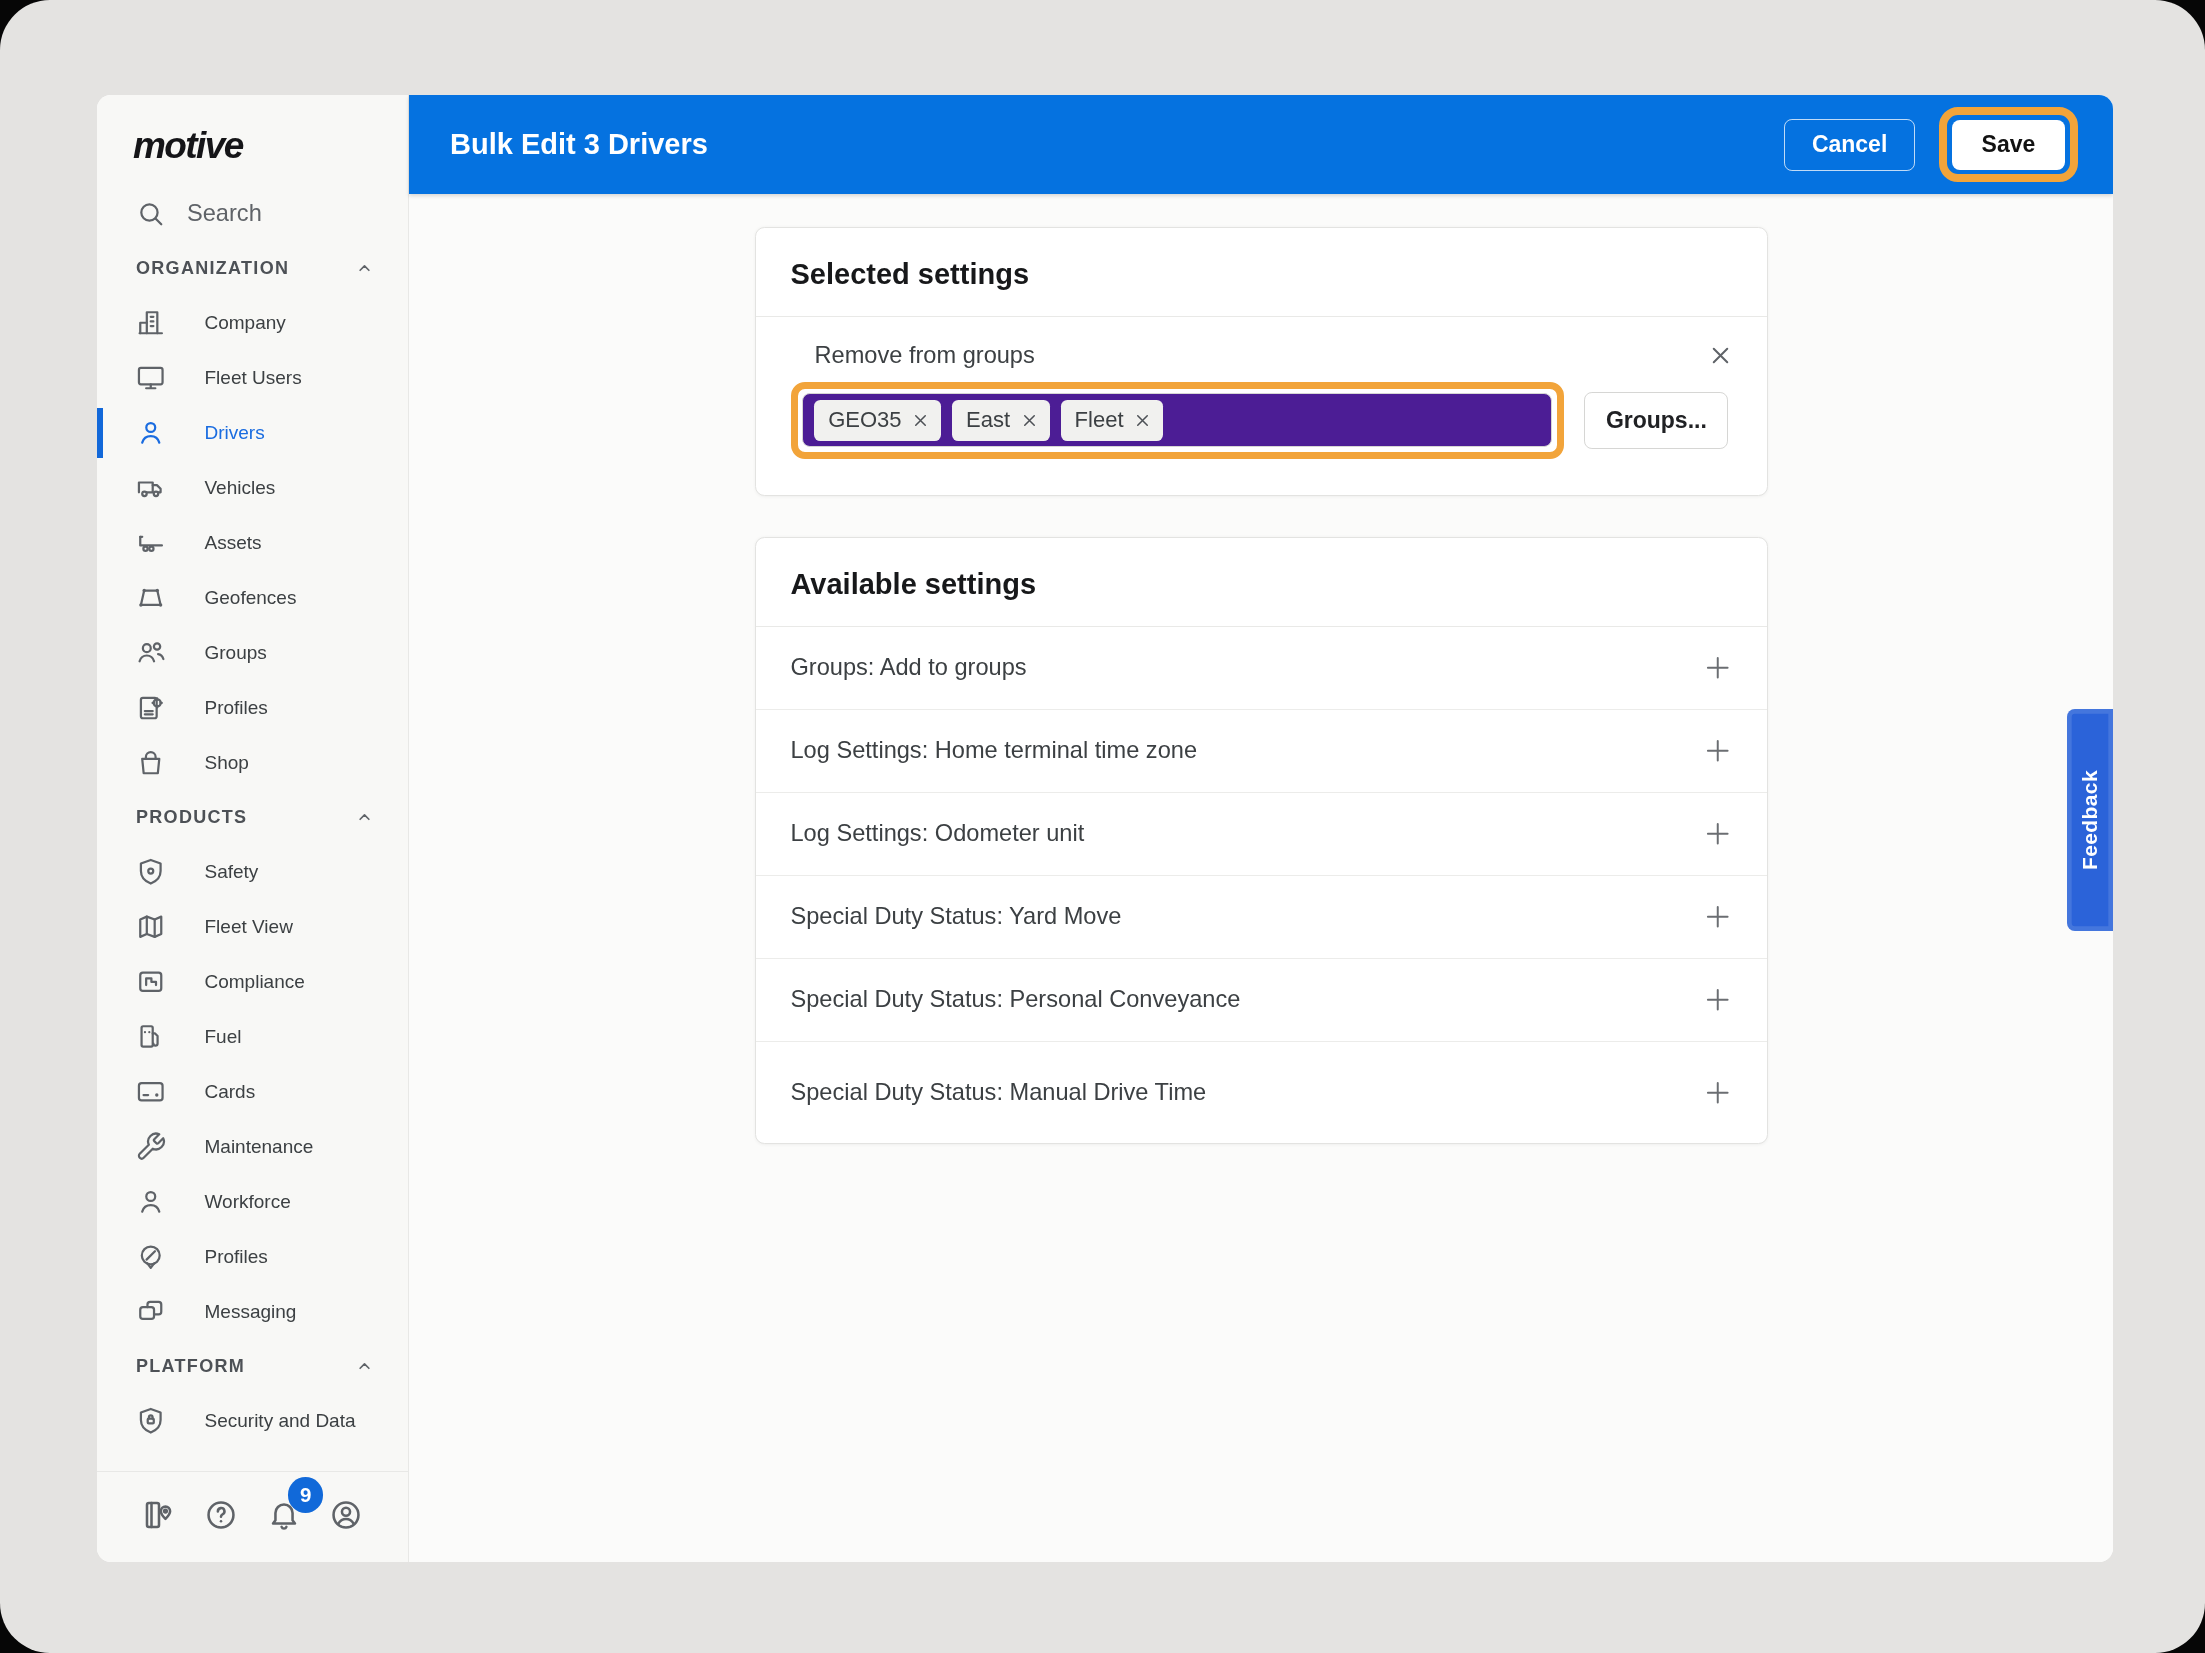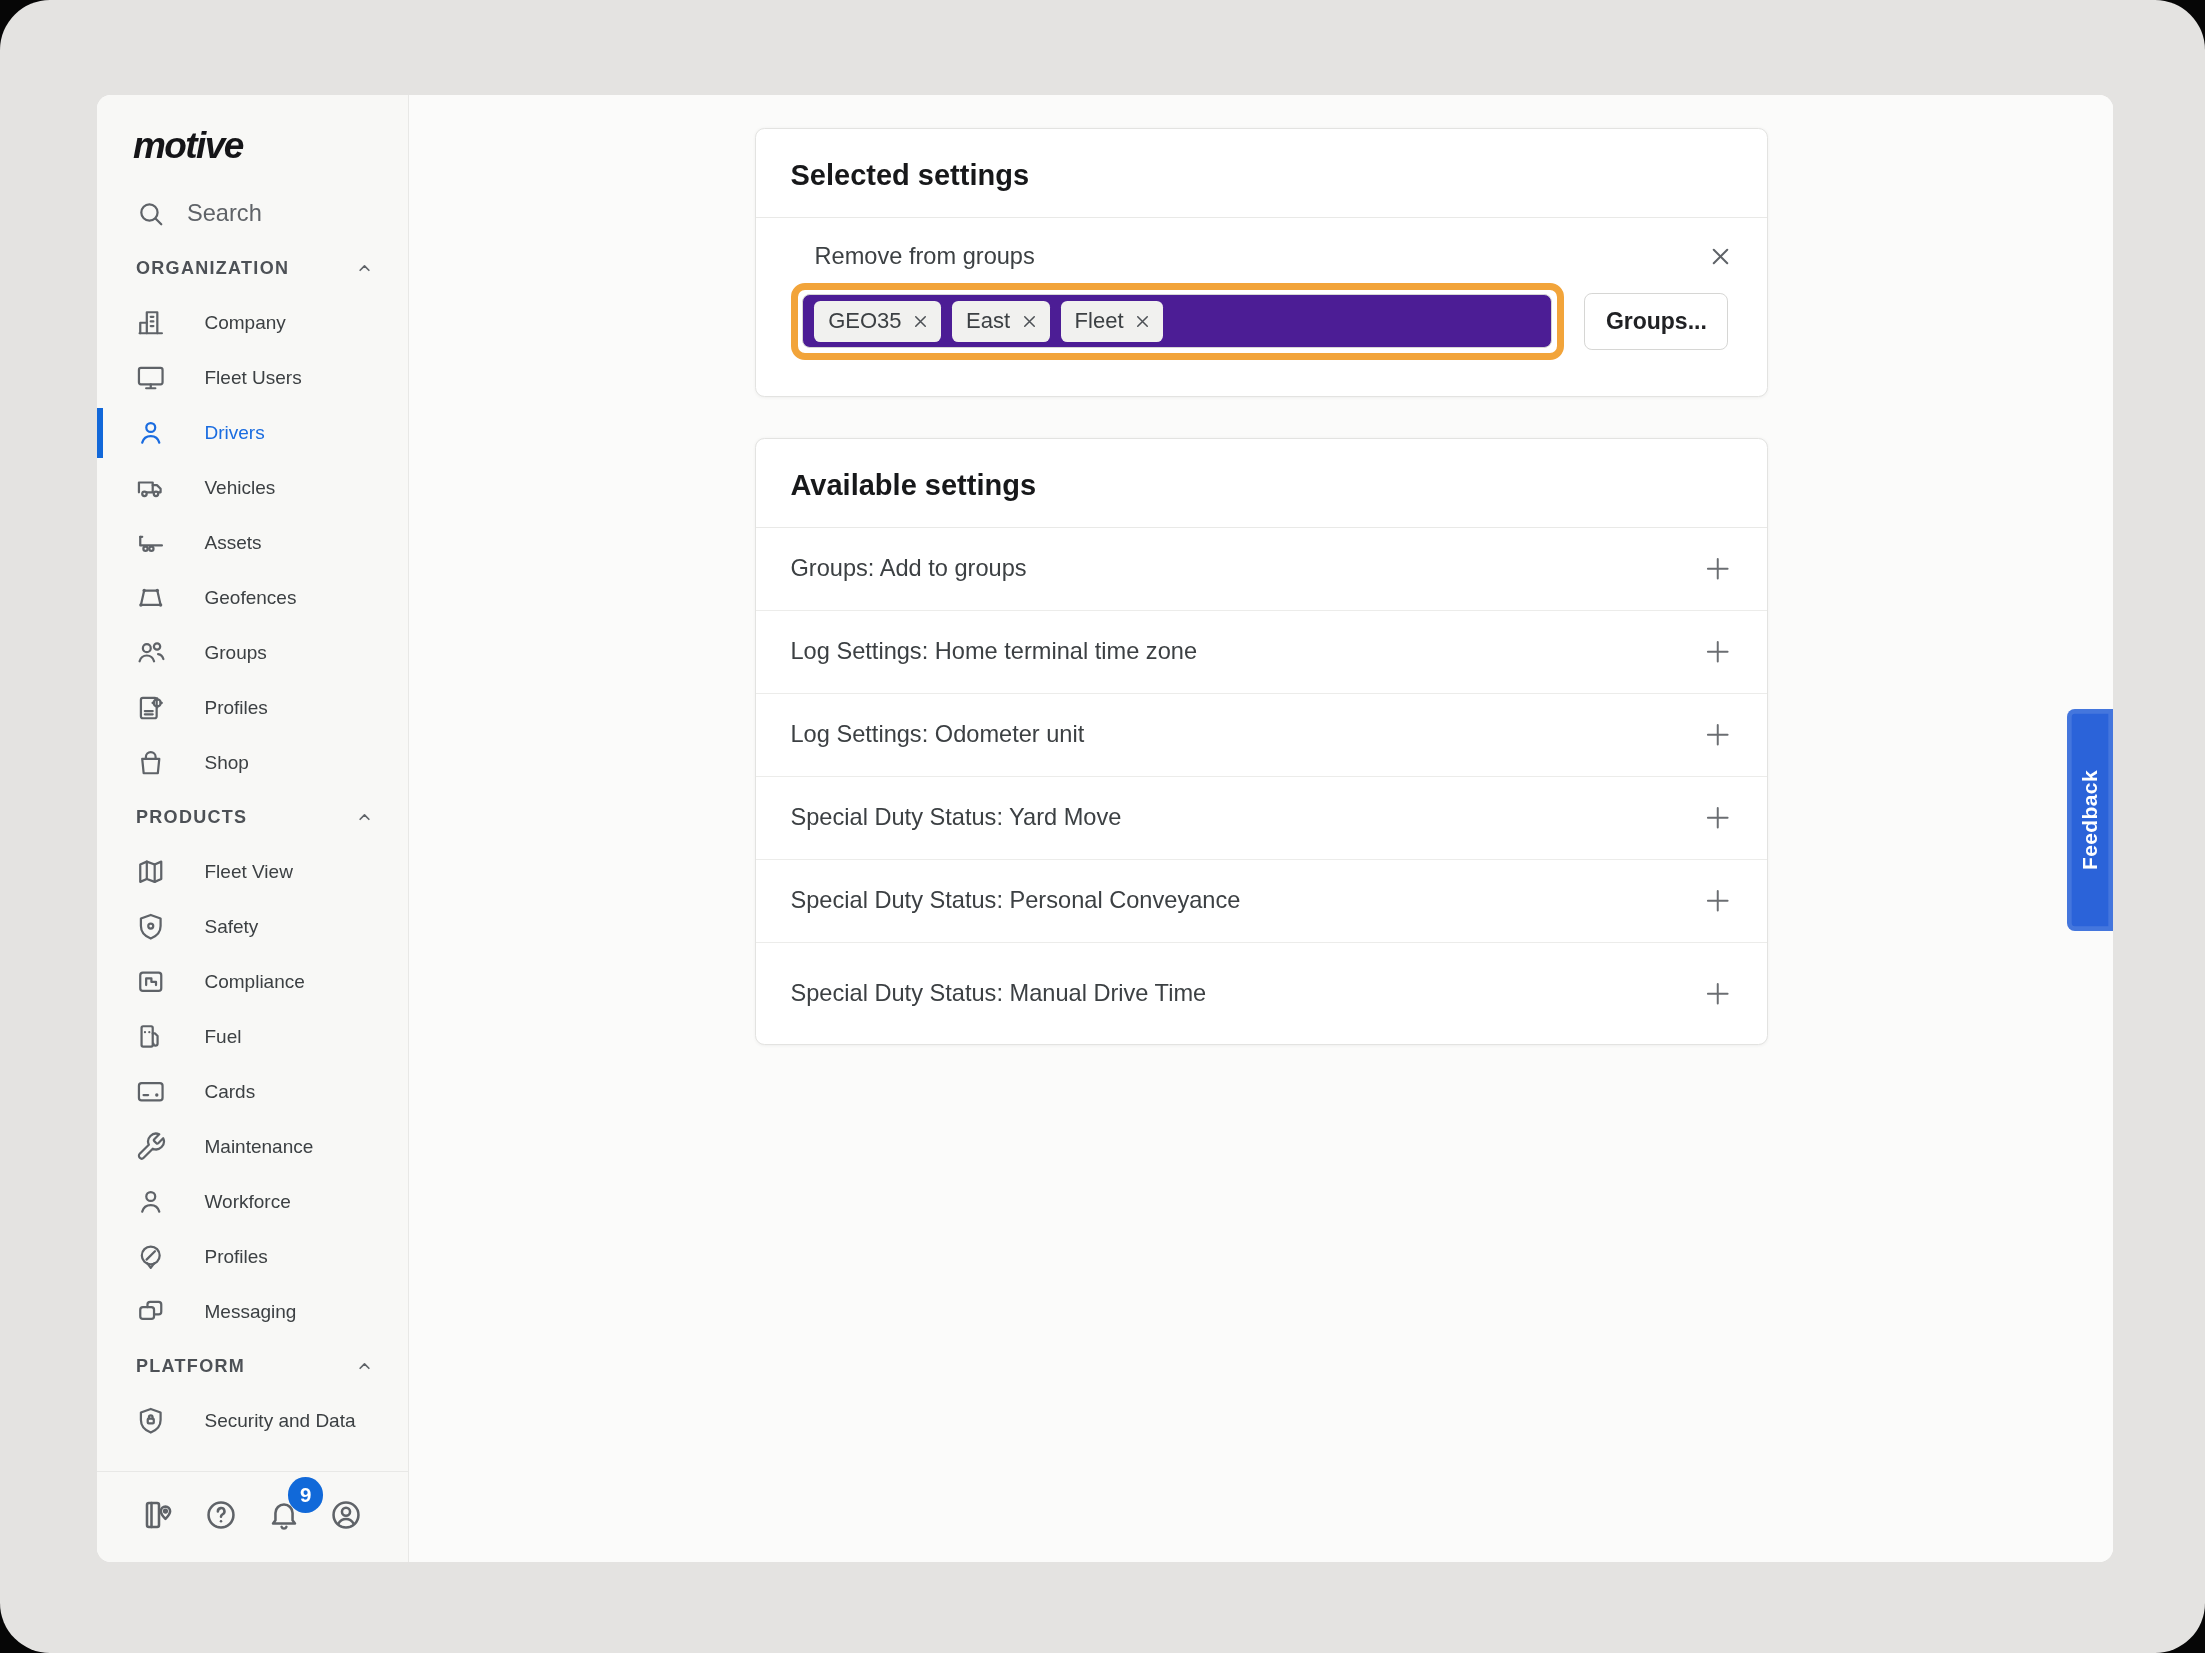--- a/index.html
+++ b/index.html
@@ -190,31 +190,31 @@
 
     <div class="section-header">
       <span>PRODUCTS</span>
       <svg class="ic-sm" viewBox="0 0 24 24" fill="none" stroke="currentColor" stroke-width="1.9" stroke-linecap="round" stroke-linejoin="round">
             <path d="M7 14l5-5 5 5"></path>
           </svg>
     </div>
 
     <div class="side-item">
       <svg class="ic" viewBox="0 0 24 24" fill="none" stroke="currentColor" stroke-width="1.7" stroke-linecap="round" stroke-linejoin="round">
+            <path d="M12 3l7.5 2.7v5.8c0 4.6-3 7.8-7.5 9.5-4.5-1.7-7.5-4.9-7.5-9.5V5.7z"></path>
+            <circle cx="12" cy="11.5" r="1.9"></circle>
+          </svg>
+      <span class="lbl">Safety</span>
+    </div>
+    <div class="side-item">
+      <svg class="ic" viewBox="0 0 24 24" fill="none" stroke="currentColor" stroke-width="1.7" stroke-linecap="round" stroke-linejoin="round">
             <path d="M4 6.5l5-2.2 6 2.2 5-2.2v13.2l-5 2.2-6-2.2-5 2.2z"></path>
             <path d="M9 4.3v13.2M15 6.5v13.2"></path>
           </svg>
       <span class="lbl">Fleet View</span>
-    </div>
-    <div class="side-item">
-      <svg class="ic" viewBox="0 0 24 24" fill="none" stroke="currentColor" stroke-width="1.7" stroke-linecap="round" stroke-linejoin="round">
-            <path d="M12 3l7.5 2.7v5.8c0 4.6-3 7.8-7.5 9.5-4.5-1.7-7.5-4.9-7.5-9.5V5.7z"></path>
-            <circle cx="12" cy="11.5" r="1.9"></circle>
-          </svg>
-      <span class="lbl">Safety</span>
     </div>
     <div class="side-item">
       <svg class="ic" viewBox="0 0 24 24" fill="none" stroke="currentColor" stroke-width="1.7" stroke-linecap="round" stroke-linejoin="round">
             <rect x="4" y="5" width="16" height="14" rx="2"></rect>
             <path d="M8.5 14.5v-5h4v2.6h3.5v2.4"></path>
           </svg>
       <span class="lbl">Compliance</span>
     </div>
     <div class="side-item">
       <svg class="ic" viewBox="0 0 24 24" fill="none" stroke="currentColor" stroke-width="1.7" stroke-linecap="round" stroke-linejoin="round">
@@ -307,20 +307,27 @@
                 <circle cx="12" cy="12" r="8.3"></circle>
                 <circle cx="12" cy="9.8" r="2.7"></circle>
                 <path d="M6.9 17.7c1.2-2 3-3 5.1-3s3.9 1 5.1 3"></path>
               </svg>
         </div>
       </div>
     </div>
   </aside>
 
   <main class="main">
+    <header class="topbar">
+      <h1>Bulk Edit 3 Drivers</h1>
+      <button class="btn-cancel">Cancel</button>
+      <div class="save-ring">
+        <button class="btn-save">Save</button>
+      </div>
+    </header>
 
     <div class="content">
 
       <section class="card">
         <div class="card-title">Selected settings</div>
         <div class="selected-body">
           <div class="row-head">
             <span class="row-label">Remove from groups</span>
             <button class="icon-btn">
               <svg class="close-x" viewBox="0 0 24 24" fill="none" stroke="currentColor" stroke-width="1.8" stroke-linecap="round">

